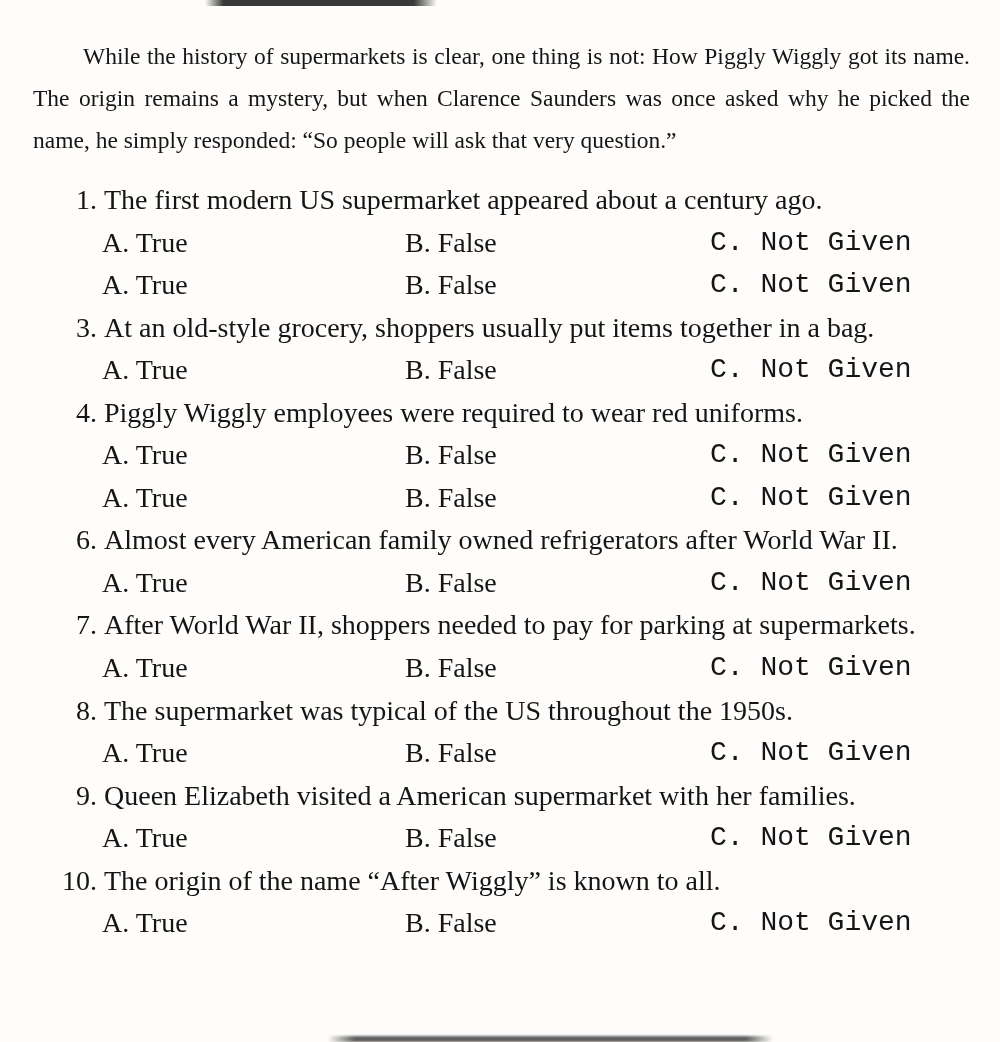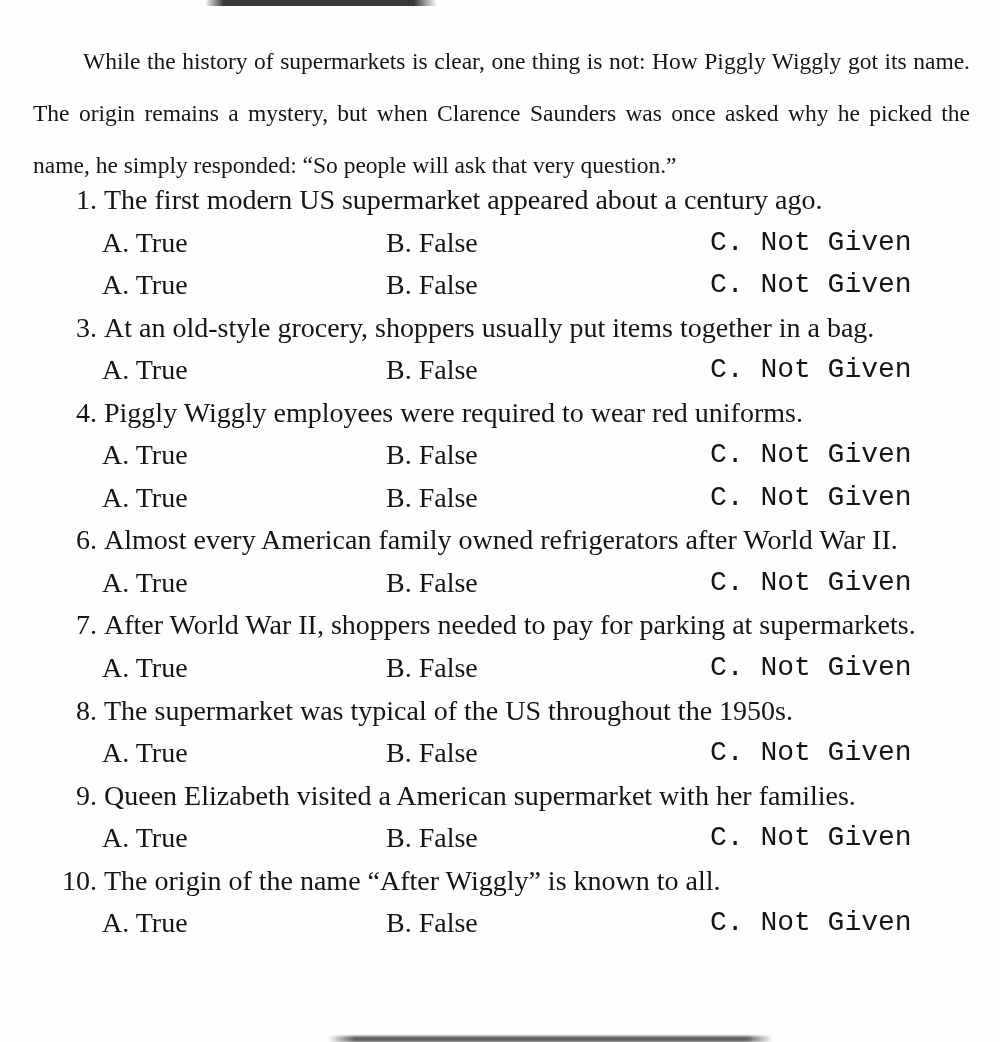--- a/index.html
+++ b/index.html
@@ -15,21 +15,21 @@
     overflow: hidden;
     font-family: "Liberation Serif", "DejaVu Serif", serif;
     color: #151515;
   }
   .intro {
     position: absolute;
     top: 11px;
     left: 33px;
     width: 937px;
     font-size: 23.5px;
-    line-height: 52px;
+    line-height: 42px;
     text-align: justify;
     text-indent: 50px;
   }
   .questions {
     position: absolute;
     top: 179px;
     left: 0;
     width: 1000px;
     font-size: 28px;
     padding-left: 40px;
@@ -46,21 +46,21 @@
     text-align: right;
   }
   .q-text {
     margin-left: 7px;
   }
   .opt {
     position: absolute;
     top: 0;
   }
   .opt-a { left: 62px; }
-  .opt-b { left: 346px; }
+  .opt-b { left: 365px; }
   .opt-c { left: 670px; font-family: Liberation Mono, monospace; }
   .artifact-bar {
     position: absolute;
     border-radius: 2px;
   }
   .artifact-top {
     left: 205px;
     top: 0;
     width: 232px;
     height: 6px;

